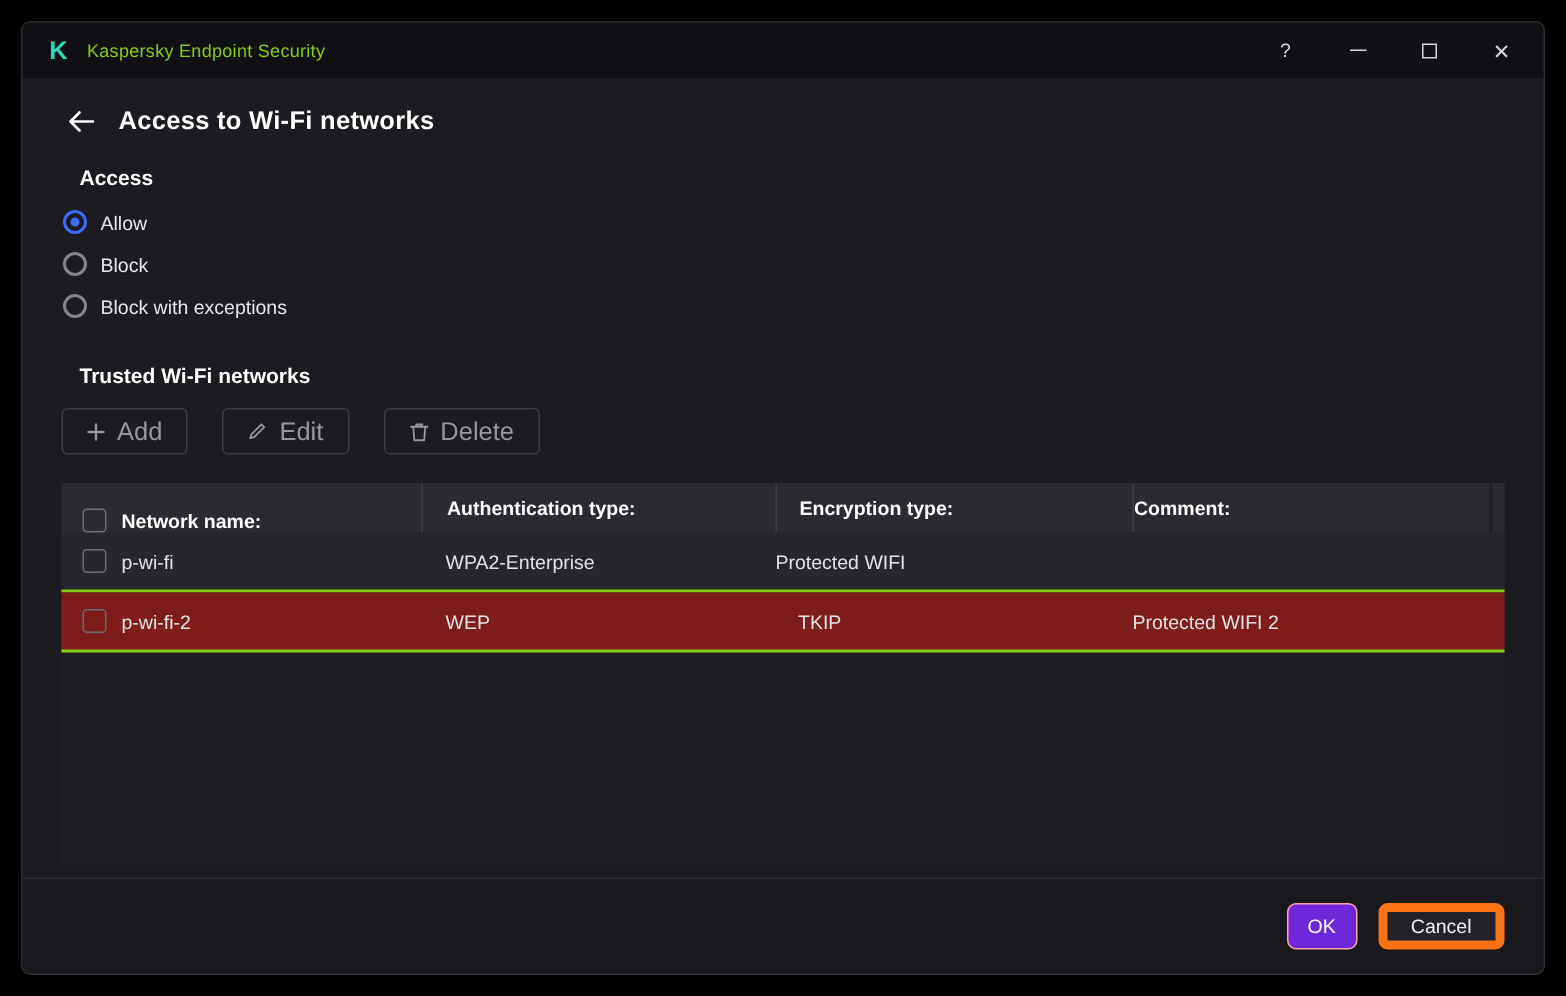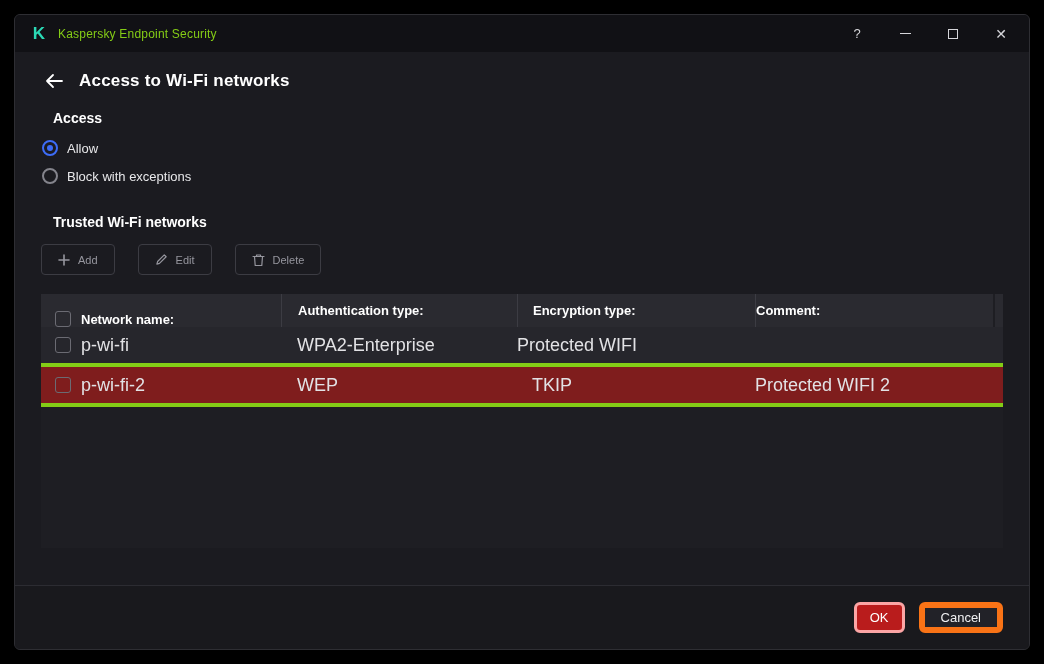--- a/index.html
+++ b/index.html
@@ -38,50 +38,50 @@
   .radio.selected { border-color:#3d6cf6; }
   .radio.selected::after { content:""; position:absolute; left:3px; top:3px; width:6px; height:6px;
     border-radius:50%; background:#3d6cf6; }
   .radio-label { font-size:13px; color:#e8e8ea; }
 
   .trusted-label { margin-top:24px; }
 
   .toolbar { display:flex; gap:23px; margin-top:14px; }
   .tbtn { display:flex; align-items:center; gap:8px; height:31px; padding:0 16px;
     background:transparent; border:1px solid #3c3c43; border-radius:4px;
-    color:#96969e; font-size:11px; cursor:pointer; }
+    color:#96969e; font-size:17px; cursor:pointer; }
   .tbtn svg { display:block; }
 
   
   .table { margin-top:19px; height:254px; background:#1e1e23; position:relative; }
   .thead { display:flex; align-items:flex-end; height:33px; background:#2a2a30;
     margin-right:10px; font-size:13px; font-weight:bold; color:#ffffff; }
   .thead-cap { position:absolute; right:0; top:0; width:8px; height:33px; background:#2a2a30; }
   .col-check { width:40px; flex:0 0 40px; padding-left:14px; display:flex; align-items:center; }
   .col-name { width:200px; flex:0 0 200px; }
   .col-auth { width:236px; flex:0 0 236px; padding-left:16px; }
   .col-enc  { width:238px; flex:0 0 238px; padding-left:15px; }
   .col-comment { flex:1 1 auto; padding-left:0; }
   .thead .col-auth, .thead .col-enc, .thead .col-comment {
     border-left:1px solid #3c3c43; height:33px; display:flex; align-items:center; }
 
-  .trow { display:flex; align-items:center; height:40px; font-size:18px; color:#e2e2e5;
-    border-bottom:4px solid #84cc16; cursor:pointer; }
+  .trow { display:flex; align-items:center; height:40px; font-size:13px; color:#e2e2e5;
+    border-bottom:2px solid #84cc16; cursor:pointer; }
   .trow.alt { background:#26262c; }
   .trow.base { background:#7f1d1d; }
 
   .checkbox { width:16px; height:16px; border:1px solid #6b6b73; border-radius:3px;
     background:transparent; cursor:pointer; flex:0 0 16px; }
 
   
   .footer { flex:0 0 64px; border-top:1px solid #2c2c32; background:#19191d;
     display:flex; align-items:center; justify-content:flex-end; gap:14px; padding:0 26px; }
   .btn { height:31px; border-radius:6px; font-size:13px; display:flex; align-items:center;
     justify-content:center; cursor:pointer; }
-  .btn-primary { background:#b91c1c; color:#ffffff; padding:3px 13px; border:3px solid #fca5a5; }
+  .btn-primary { background:#6d28d9; color:#ffffff; padding:3px 13px; border:1px solid #fca5a5; }
   .btn-secondary { background:#222228; color:#f0f0f2; padding:0 16px; border:6px solid #f97316; }
 </style>
 </head>
 <body>
 
 <div class="window">
 
   <div class="titlebar">
     <div class="logo">K</div>
     <div class="app-title">Kaspersky Endpoint Security</div>
@@ -107,20 +107,24 @@
       </div>
       <div class="page-title">Access to Wi-Fi networks</div>
     </div>
 
     <div class="section-label">Access</div>
 
     <div class="radio-group">
       <div class="radio-row">
         <span class="radio selected"></span>
         <span class="radio-label">Allow</span>
+      </div>
+      <div class="radio-row">
+        <span class="radio"></span>
+        <span class="radio-label">Block</span>
       </div>
       <div class="radio-row">
         <span class="radio"></span>
         <span class="radio-label">Block with exceptions</span>
       </div>
     </div>
 
     <div class="section-label trusted-label">Trusted Wi-Fi networks</div>
 
     <div class="toolbar">

